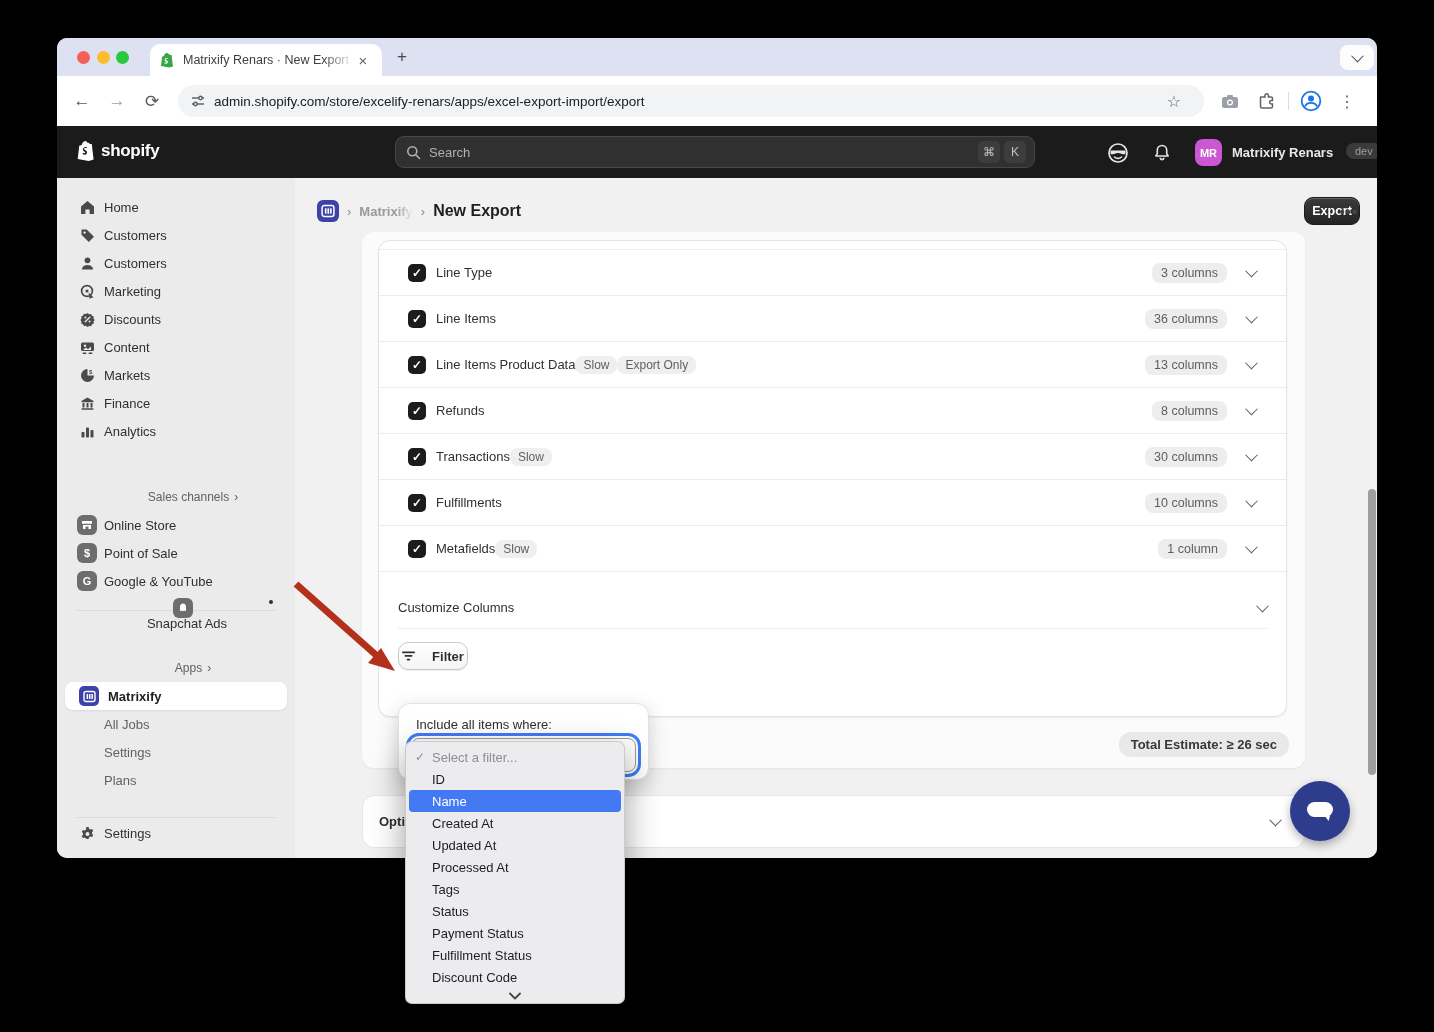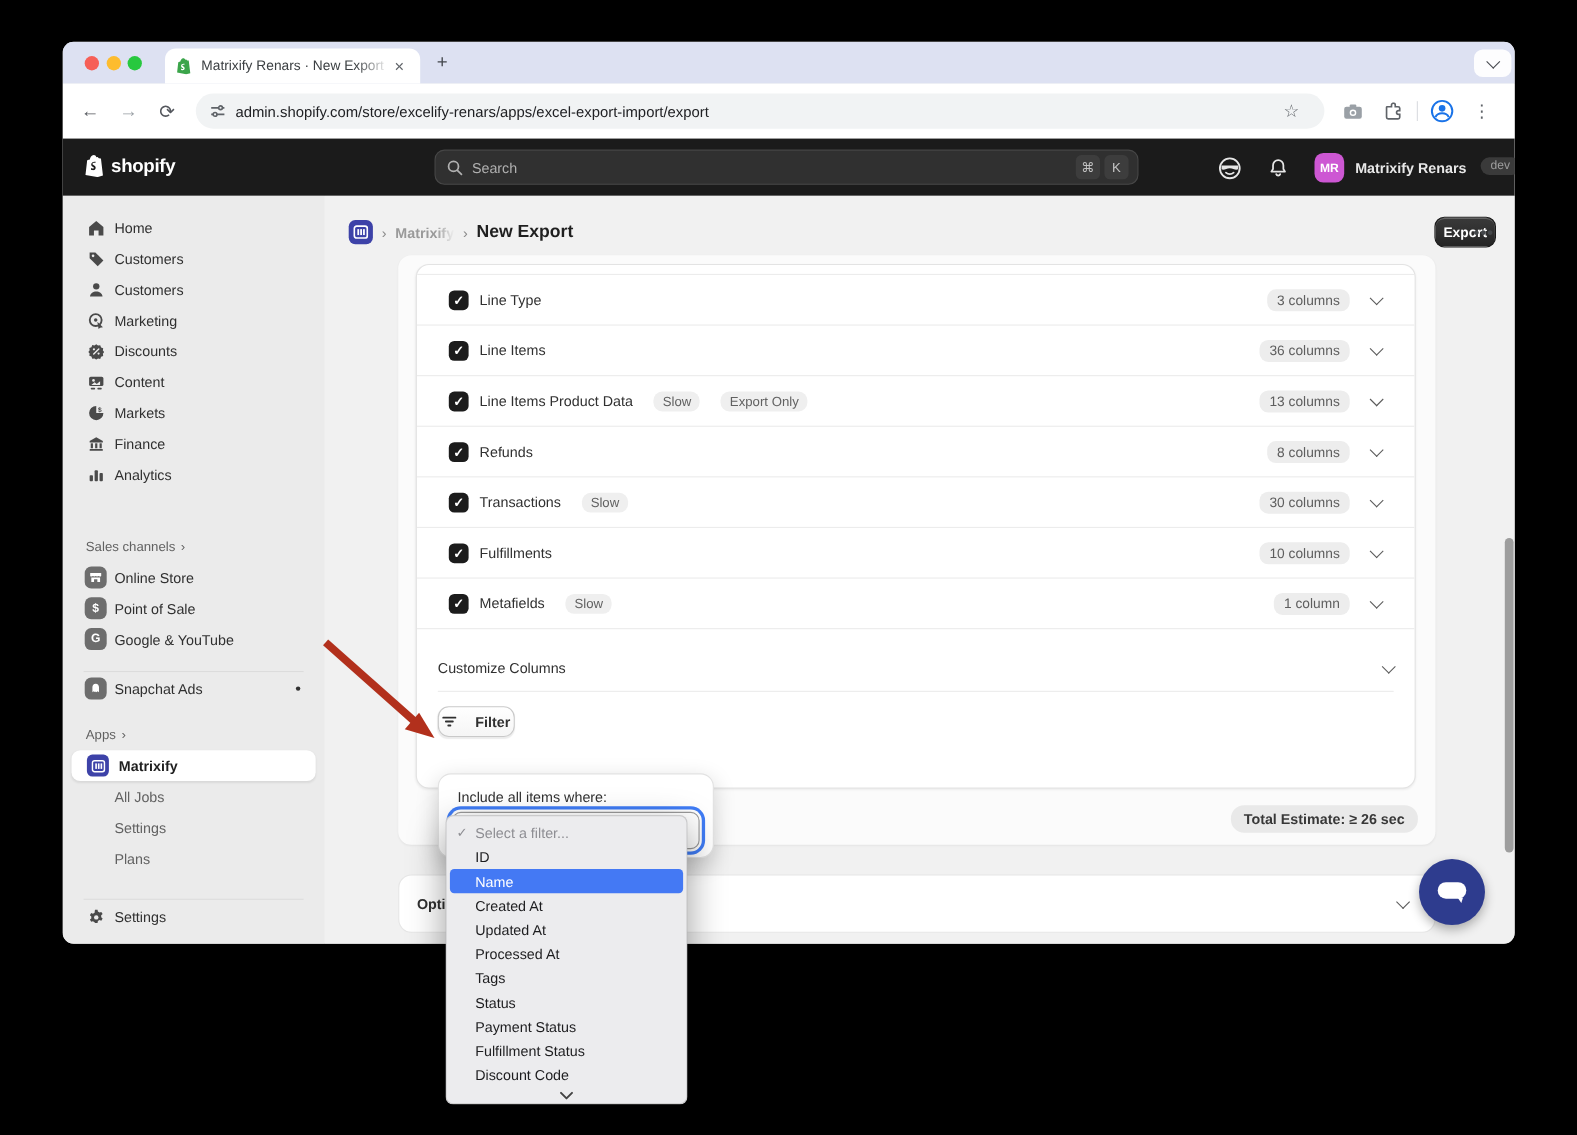--- a/index.html
+++ b/index.html
@@ -43,21 +43,21 @@
   .appwrap { position:absolute; left:0; top:140px; width:100%; height:680px; display:flex; }
   .sidebar { width:238px; background:#ebebeb; position:relative; flex:none; }
   .main { flex:1; background:#f1f1f1; position:relative; }
 
   
   .navlist { position:absolute; left:0; top:15px; width:100%; }
   .nitem { height:28px; display:flex; align-items:center; padding-left:22px; position:relative; }
   .nitem .ic { width:16px; height:16px; margin-right:9px; display:flex; align-items:center; justify-content:center; flex:none; }
   .nitem .lb { font-size:13px; font-weight:500; color:#303030; }
   .nbadge { position:absolute; right:14px; background:#e0e0e0; color:#4a4a4a; font-size:12px; border-radius:9px; padding:1px 8px; }
-  .shead { display:flex; align-items:center; gap:5px; padding-left:21px; font-size:12px; color:#616161; height:18px; }
+  .shead { display:flex; align-items:center; gap:5px; padding-left:34px; font-size:12px; color:#616161; height:18px;justify-content:center; }
   .sdiv { height:1px; background:#dcdcdc; margin:8px 19px; }
   .tile { width:20px; height:20px; border-radius:6px; background:#6d6d6d; color:#fff; display:flex; align-items:center; justify-content:center; font-size:11px; font-weight:700; flex:none; }
   .seldot { position:absolute; right:22px; width:4px; height:4px; border-radius:50%; background:#303030; }
   .selpill { position:absolute; left:8px; top:504px; width:222px; height:28px; background:#fff; border-radius:8px; box-shadow:0 1px 2px rgba(0,0,0,.08); display:flex; align-items:center; padding-left:14px; }
   .selpill .lb { font-size:13px; font-weight:650; color:#1f1f1f; }
   .apptile { width:20px; height:20px; border-radius:5px; background:#3d42a8; display:flex; align-items:center; justify-content:center; margin-right:9px; flex:none; }
   .subitem { height:28px; display:flex; align-items:center; padding-left:47px; font-size:13px; color:#616161; }
 
   
   .crumbs { position:absolute; left:22px; top:19px; display:flex; align-items:center; height:28px; }
@@ -69,21 +69,21 @@
   .exportbtn { position:absolute; left:1009px; top:19px; width:56px; height:28px; background:linear-gradient(#3a3a3a,#242424); border:1px solid #1a1a1a; box-shadow:inset 0 1px 0 rgba(255,255,255,.22); border-radius:9px; color:#fff; font-size:12.5px; font-weight:600; display:flex; align-items:center; justify-content:center; }
   .morebtn { position:absolute; left:1040px; top:19px; width:28px; height:28px; color:#44474a; font-size:15px; font-weight:700; display:flex; align-items:center; justify-content:center; letter-spacing:1px; }
 
   
   .outercard { position:absolute; left:67px; top:54px; width:943px; height:536px; background:#fbfbfb; border-radius:12px; box-shadow:0 1px 2px rgba(0,0,0,.05); }
   .innercard { position:absolute; left:16px; top:8px; width:909px; height:477px; background:#fff; border:1px solid #e3e3e3; border-radius:12px; box-shadow:0 1px 2px rgba(0,0,0,.06); overflow:hidden; }
   .rowpartial { height:9px; border-bottom:1px solid #ececec; }
   .xrow { height:46px; border-bottom:1px solid #ececec; display:flex; align-items:center; padding:0 30px 0 29px; }
   .cbx { width:18px; height:18px; background:#1c1c1c; border-radius:5px; color:#fff; font-size:12px; font-weight:700; display:flex; align-items:center; justify-content:center; margin-right:10px; flex:none; }
   .rlabel { font-size:13px; color:#303030; }
-  .rbadge { background:#efefef; color:#616161; font-size:12px; border-radius:8px; padding:2px 8px; margin-left:19px; }
+  .rbadge { background:#efefef; color:#616161; font-size:12px; border-radius:8px; padding:2px 8px; margin-left:0; }
   .colpill { margin-left:auto; background:#ededed; color:#5e5e5e; font-size:12.5px; border-radius:8px; padding:3px 9px; margin-right:20px; }
   .chev { width:9px; height:9px; border-right:1.8px solid #5c5c5c; border-bottom:1.8px solid #5c5c5c; transform:rotate(45deg) translate(-1px,-1px); flex:none; }
   .secrow { height:57px; margin:0 19px; border-bottom:1px solid #ececec; display:flex; align-items:center; justify-content:space-between; padding-top:14px; }
   .seclabel { font-size:13px; color:#303030; }
   .setf { height:38px; margin:0 19px; border-bottom:1px solid #ececec; display:flex; align-items:center; padding-top:6px; }
   .filterbtn { margin:13px 0 0 19px; width:70px; height:28px; background:linear-gradient(#ffffff,#f5f5f5); border:1px solid #c9c9c9; border-radius:10px; box-shadow:0 1px 1px rgba(0,0,0,.08); display:inline-flex; align-items:center; justify-content:center; gap:17px; font-size:13px; font-weight:650; color:#303030; }
   .totalpill { position:absolute; right:16px; top:500px; background:#e9e9e9; border-radius:12px; padding:5px 12px; font-size:13px; font-weight:600; color:#383838; }
   .optionscard { position:absolute; left:67px; top:617px; width:943px; height:53px; background:#fff; border:1px solid #e6e6e6; border-radius:12px; display:flex; align-items:center; justify-content:space-between; padding:0 24px 0 16px; }
   .optlabel { font-size:13px; font-weight:600; color:#303030; }
 
@@ -322,21 +322,21 @@
         <div class="nitem">
           <span class="ic">
               <span class="tile">G</span>
             </span>
           <span class="lb">Google &amp; YouTube</span>
         </div>
       </div>
 
       <div class="sdiv" style="position:absolute; top:424px; left:0; right:0;"></div>
 
-      <div class="nitem" style="position:absolute; top:434px; width:100%;">
+      <div class="nitem" style="position:absolute; top:422px; width:100%;flex-direction:column;">
         <span class="ic">
             <span class="tile">
               <svg width="12" height="12" viewBox="0 0 12 12">
                 <path d="M6 1.5c-1.9 0-3 1.4-3 3.2v4.6l1.3-.9 1.1.9.6-.7.6.7 1.1-.9 1.3.9V4.7c0-1.8-1.1-3.2-3-3.2z" fill="#fff"></path>
               </svg>
             </span>
           </span>
         <span class="lb">Snapchat Ads</span>
         <span class="seldot"></span>
       </div>

